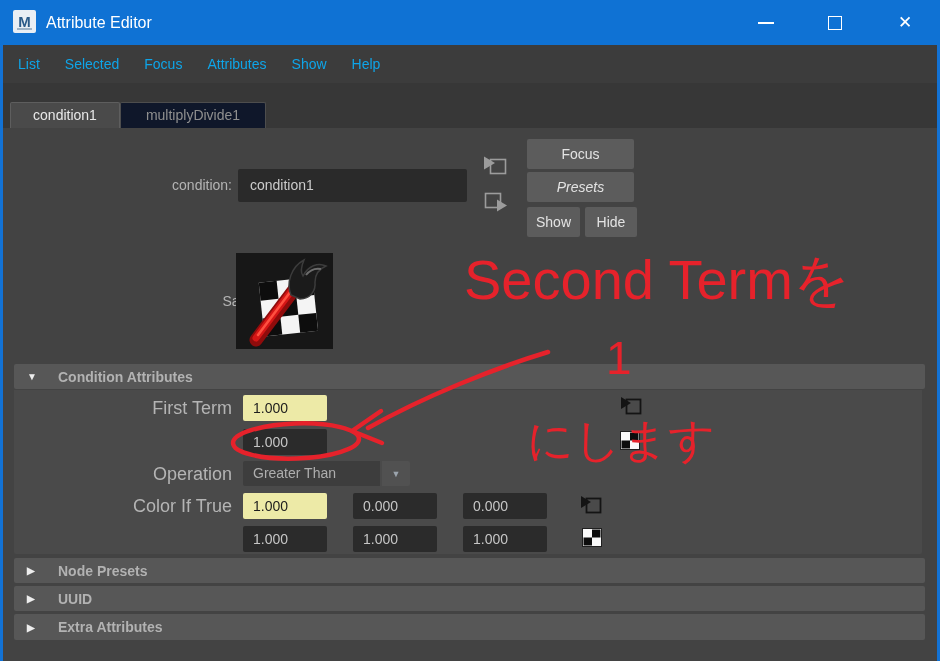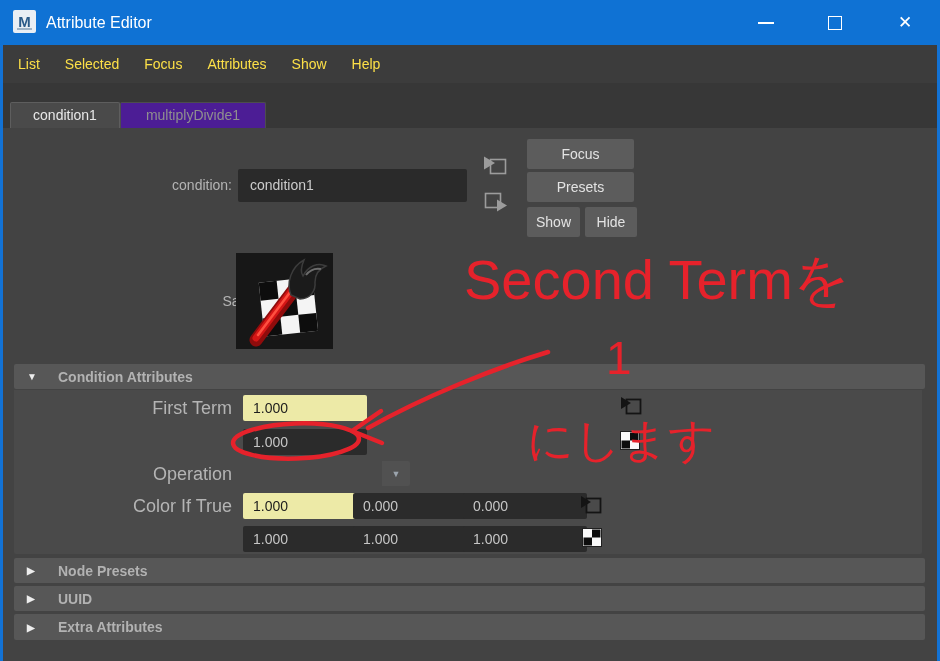--- a/index.html
+++ b/index.html
@@ -25,62 +25,62 @@
   .win-btn { top:0; width:34px; height:45px; display:flex; align-items:center; justify-content:center; color:#ffffff; }
   .min-glyph { width:16px; height:2px; background:#ffffff; display:block; }
   .max-glyph { width:14px; height:14px; border:1.5px solid #ffffff; display:block; }
   .close-glyph { font-size:17px; line-height:17px; color:#ffffff; }
 
   
   .menubar {
     left:0; top:45px; width:940px; height:38px; background:#3c3c3c;
     display:flex; align-items:center; padding-left:18px; gap:25px;
   }
-  .menu-item { color:#fde047; font-size:14px; cursor:default; }
+  .menu-item { color:#0ea5e9; font-size:14px; cursor:default; }
 
   
   .tabstrip { left:0; top:83px; width:940px; height:45px; background:#373737; }
   .tab { position:absolute; bottom:0; height:26px; font-size:14px; text-align:center; line-height:25px; border-radius:2px 2px 0 0; }
   .tab.active { left:10px; width:110px; background:#4a4a4a; border:1px solid #5e5e5e; border-bottom:none; color:#e8e8e8; }
-  .tab.inactive { left:120px; width:146px; background:#4c1d95; border:1px solid #4d4d4d; border-bottom:none; color:#8f8f8f; }
+  .tab.inactive { left:120px; width:146px; background:#0f172a; border:1px solid #4d4d4d; border-bottom:none; color:#8f8f8f; }
 
   
   .lbl { color:#b4b4b4; font-size:14px; text-align:right;padding-left:48px; }
   .condition-label { left:0; top:169px; width:232px; height:33px; line-height:33px; }
   .condition-field {
     left:238px; top:169px; width:229px; height:33px; background:#2a2a2a;
     color:#cccccc; font-size:14px; line-height:33px; padding-left:12px; border-radius:2px;
   }
   .btn {
     background:#5c5c5c; color:#e3e3e3; font-size:14px; text-align:center;
     border-radius:2px; cursor:default;
   }
   .btn-focus   { left:527px; top:139px; width:107px; height:30px; line-height:30px; }
-  .btn-presets { left:527px; top:172px; width:107px; height:30px; line-height:30px; }
+  .btn-presets { left:527px; top:172px; width:107px; height:30px; line-height:30px;font-style:italic; }
   .btn-show    { left:527px; top:207px; width:53px;  height:30px; line-height:30px; }
   .btn-hide    { left:585px; top:207px; width:52px;  height:30px; line-height:30px; }
   .conn-icon-lg { width:25px; height:23px; }
   .sample-label { left:0; top:293px; width:230px; height:20px;margin-left:40px; }
   .sample-swatch { left:236px; top:253px; width:97px; height:96px; }
 
   
   .section-header {
     left:14px; width:911px; height:25px; background:#575757; border-radius:2px;
     display:flex; align-items:center; color:#b2b2b2; font-weight:bold; font-size:14px;
   }
   .section-header .tri { width:14px; margin-left:13px; margin-right:17px; color:#ededed; font-size:10px; }
   .sh-condition { top:364px; }
   .sh-node     { top:558px; }
   .sh-uuid     { top:586px; }
   .sh-extra    { top:614px; height:26px; }
 
   .rows-container { left:14px; top:390px; width:908px; height:164px; background:#4a4a4a; border-radius:0 0 2px 2px; }
   .rowlabel { position:absolute; left:0; width:218px; height:26px; line-height:26px; color:#b4b4b4; font-size:18px; text-align:right; }
   .field {
-    position:absolute; width:124px; height:26px; background:#2b2b2b; color:#c6c6c6;
+    position:absolute; width:84px; height:26px; background:#2b2b2b; color:#c6c6c6;
     font-size:14px; line-height:26px; padding-left:10px; border-radius:2px;
   }
   .field.yellow { background:#edeaa7; color:#1d1d1d; }
   .dropdown {
     position:absolute; left:229px; top:71px; width:137px; height:25px; background:#3d3d3d;
     color:#aeaeae; font-size:14px; line-height:25px; padding-left:10px; border-radius:2px 0 0 2px;
   }
   .dropdown-arrow {
     position:absolute; left:368px; top:71px; width:28px; height:25px; background:#515151;
     display:flex; align-items:center; justify-content:center; color:#9ba4ad; font-size:9px;
@@ -184,20 +184,21 @@
   </svg>
 
   <div class="field" style="left:229px; top:39px;">1.000</div>
   <svg class="row-icon" style="left:606px; top:41px;" width="20" height="19" viewBox="0 0 20 19">
     <rect x="0.5" y="0.5" width="19" height="18" fill="#fafafa" stroke="#202020"></rect>
     <rect x="10" y="1.5" width="8.5" height="8" fill="#0d0d0d"></rect>
     <rect x="1.5" y="9.5" width="8.5" height="8" fill="#0d0d0d"></rect>
   </svg>
 
   <div class="rowlabel" style="top:71px;">Operation</div>
+  <div class="dropdown">Greater Than</div>
   <div class="dropdown-arrow">
     <span>▼</span>
   </div>
 
   <div class="rowlabel" style="top:103px;">Color If True</div>
   <div class="field yellow" style="left:229px; top:103px;">1.000</div>
   <div class="field" style="left:339px; top:103px;">0.000</div>
   <div class="field" style="left:449px; top:103px;">0.000</div>
   <svg class="row-icon" style="left:566px; top:104px;" width="24" height="23" viewBox="0 0 24 23">
     <rect x="6.5" y="4.5" width="14" height="14" fill="none" stroke="#141414" stroke-width="1.8"></rect>

